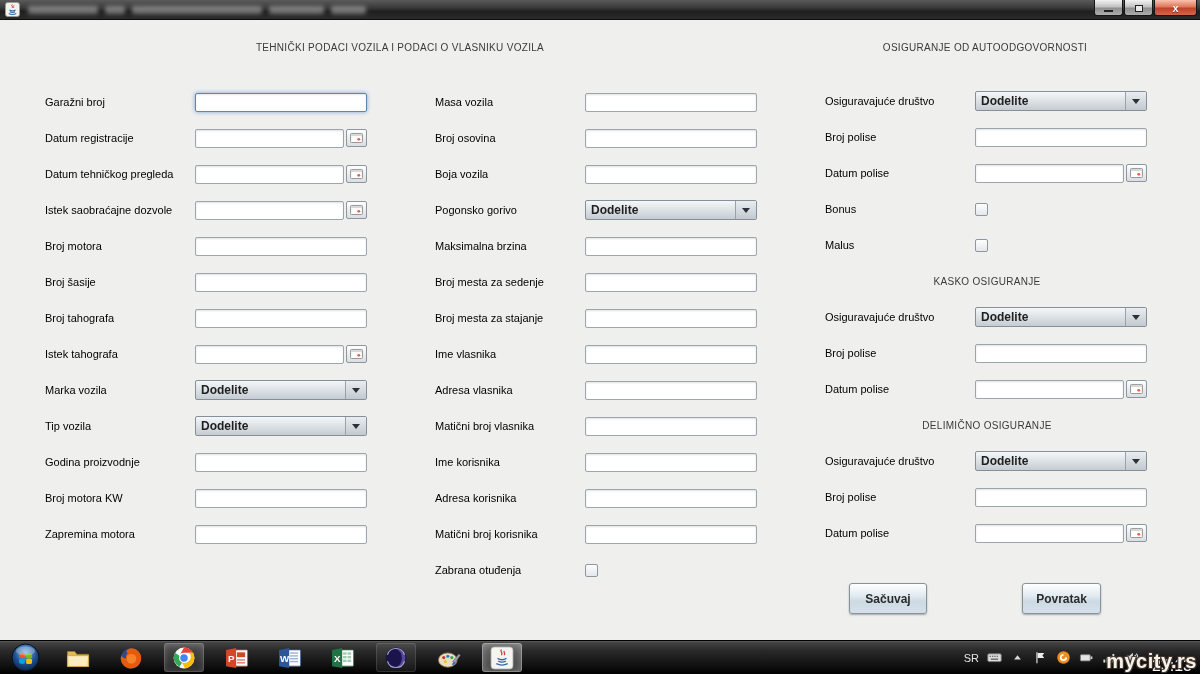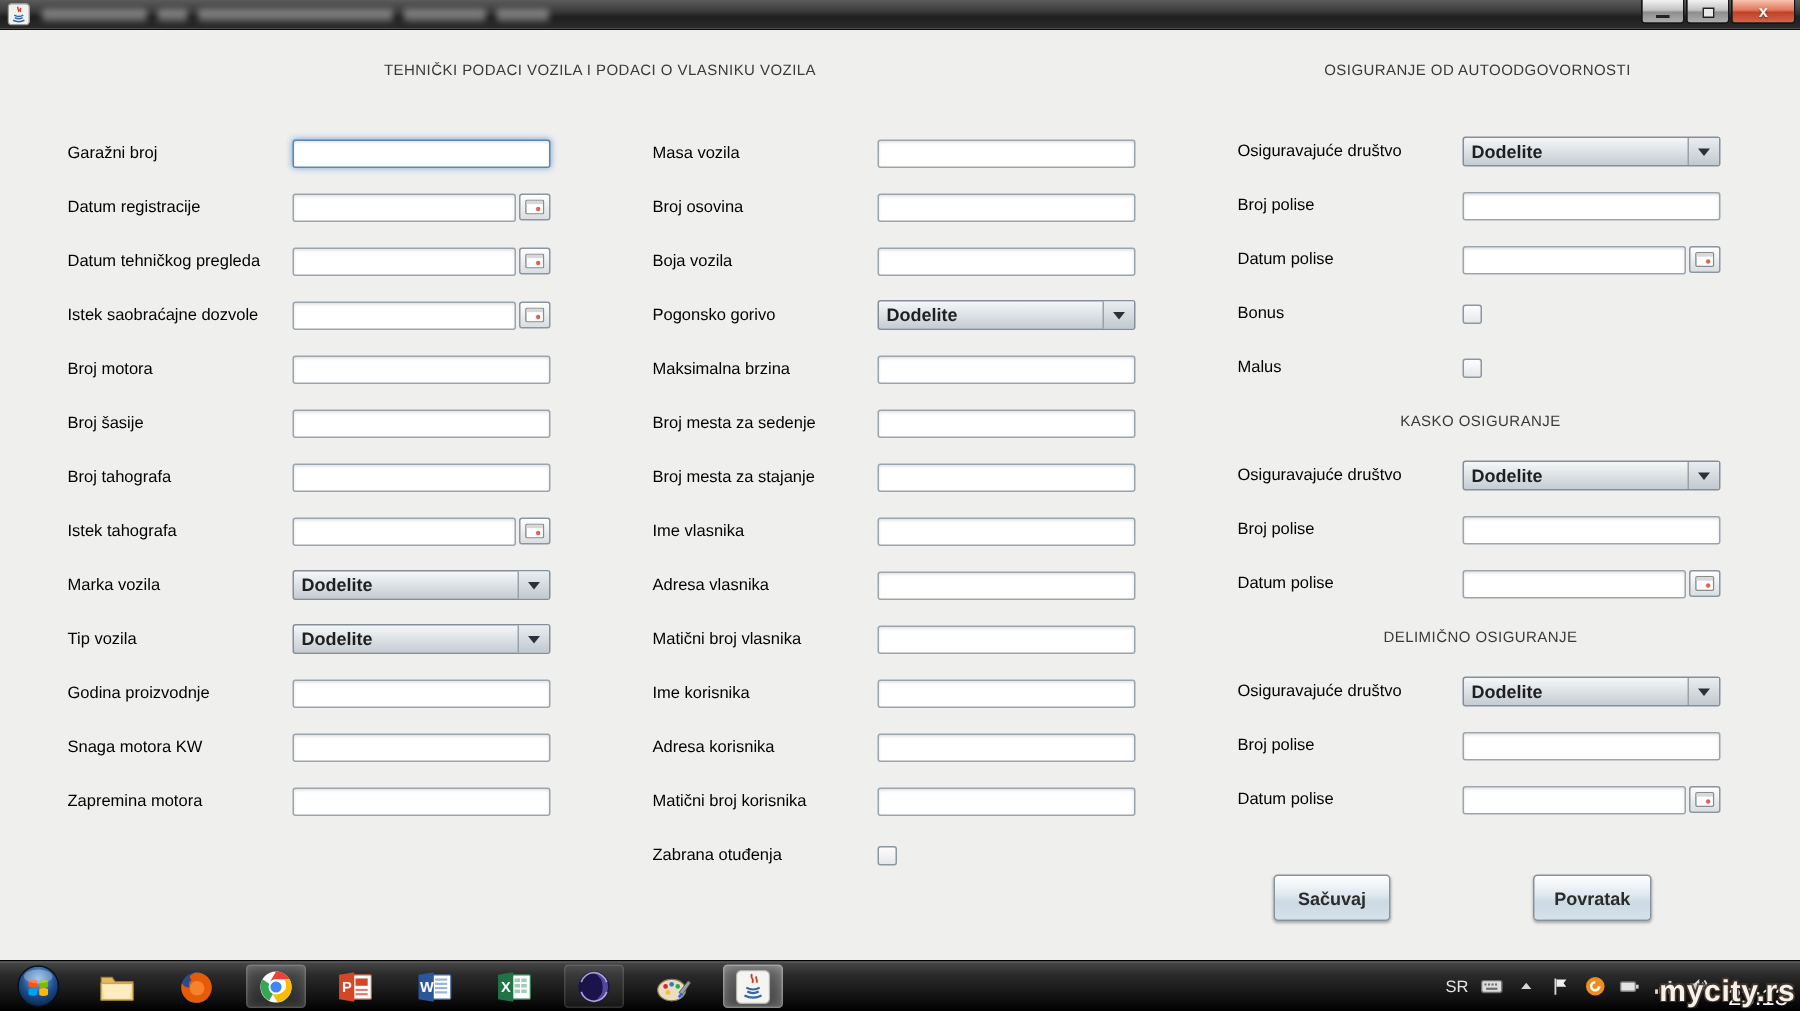--- a/index.html
+++ b/index.html
@@ -221,21 +221,21 @@
             </div>
           </span>
         </div>
         <div class="form-row">
           <span class="lbl">Godina proizvodnje</span>
           <span class="ctrl">
             <input class="tf" value="" style="">
           </span>
         </div>
         <div class="form-row">
-          <span class="lbl">Snaga motora KW</span>
+          <span class="lbl">Broj motora KW</span>
           <span class="ctrl">
             <input class="tf" value="" style="">
           </span>
         </div>
         <div class="form-row">
           <span class="lbl">Zapremina motora</span>
           <span class="ctrl">
             <input class="tf" value="" style="">
           </span>
         </div>

